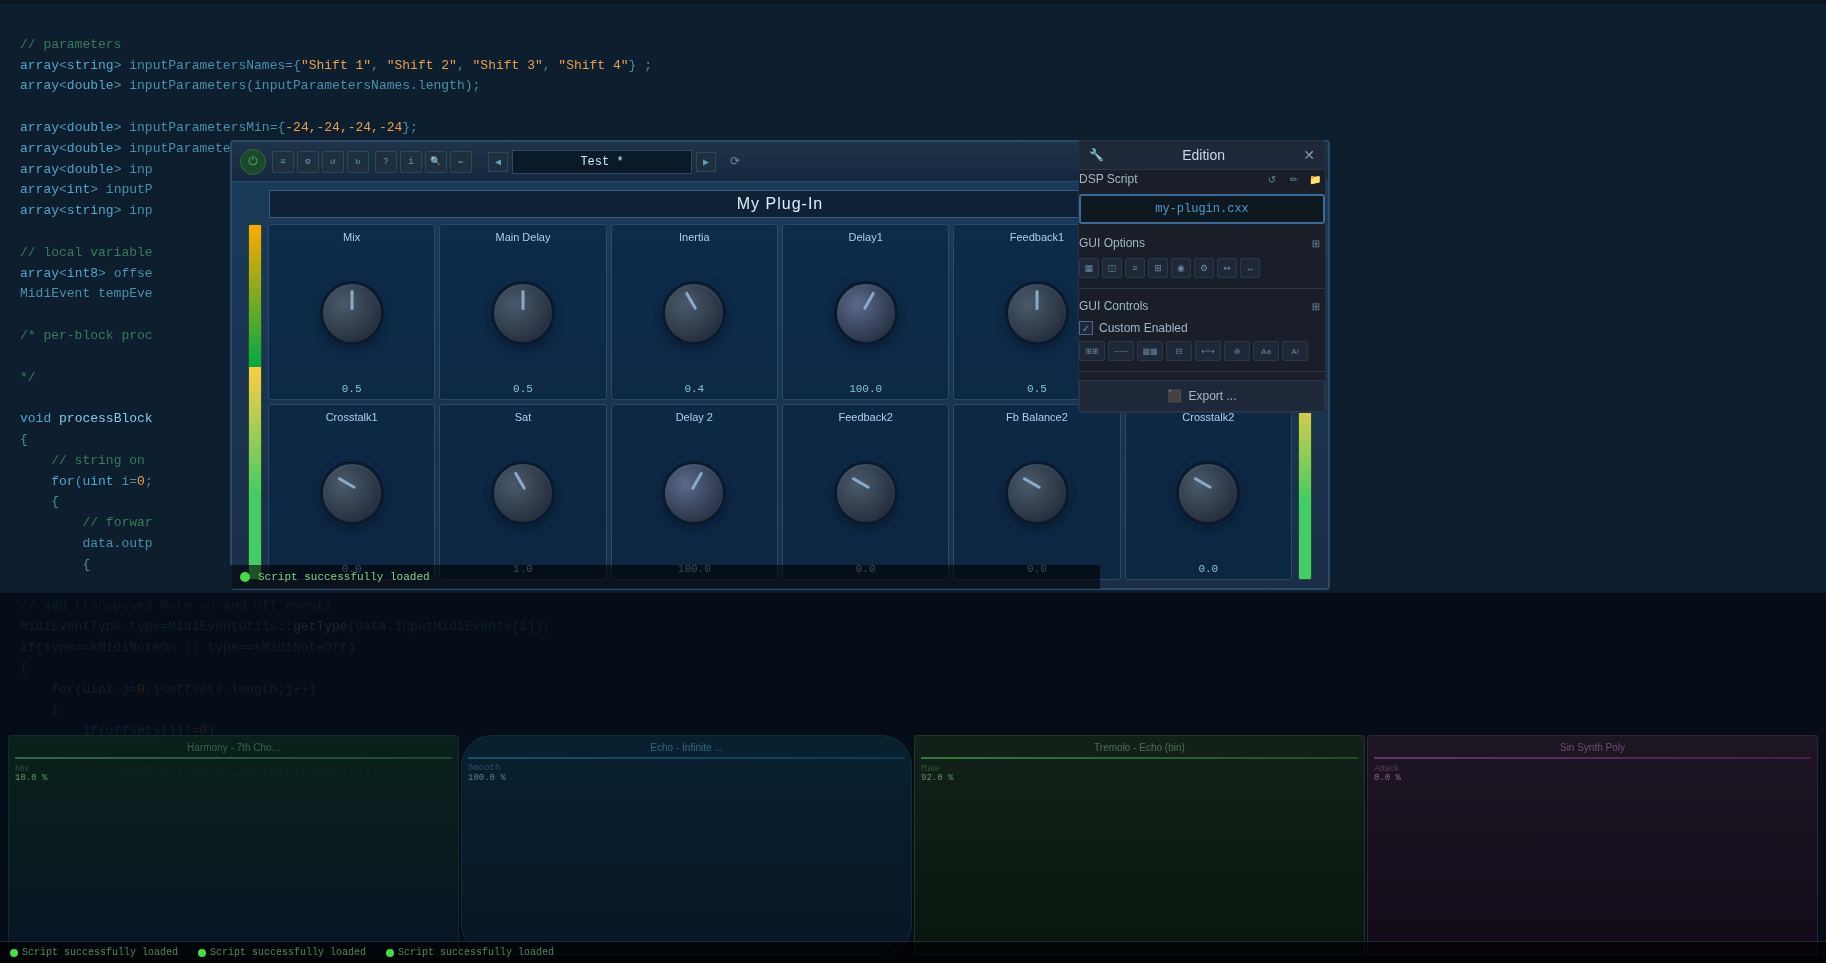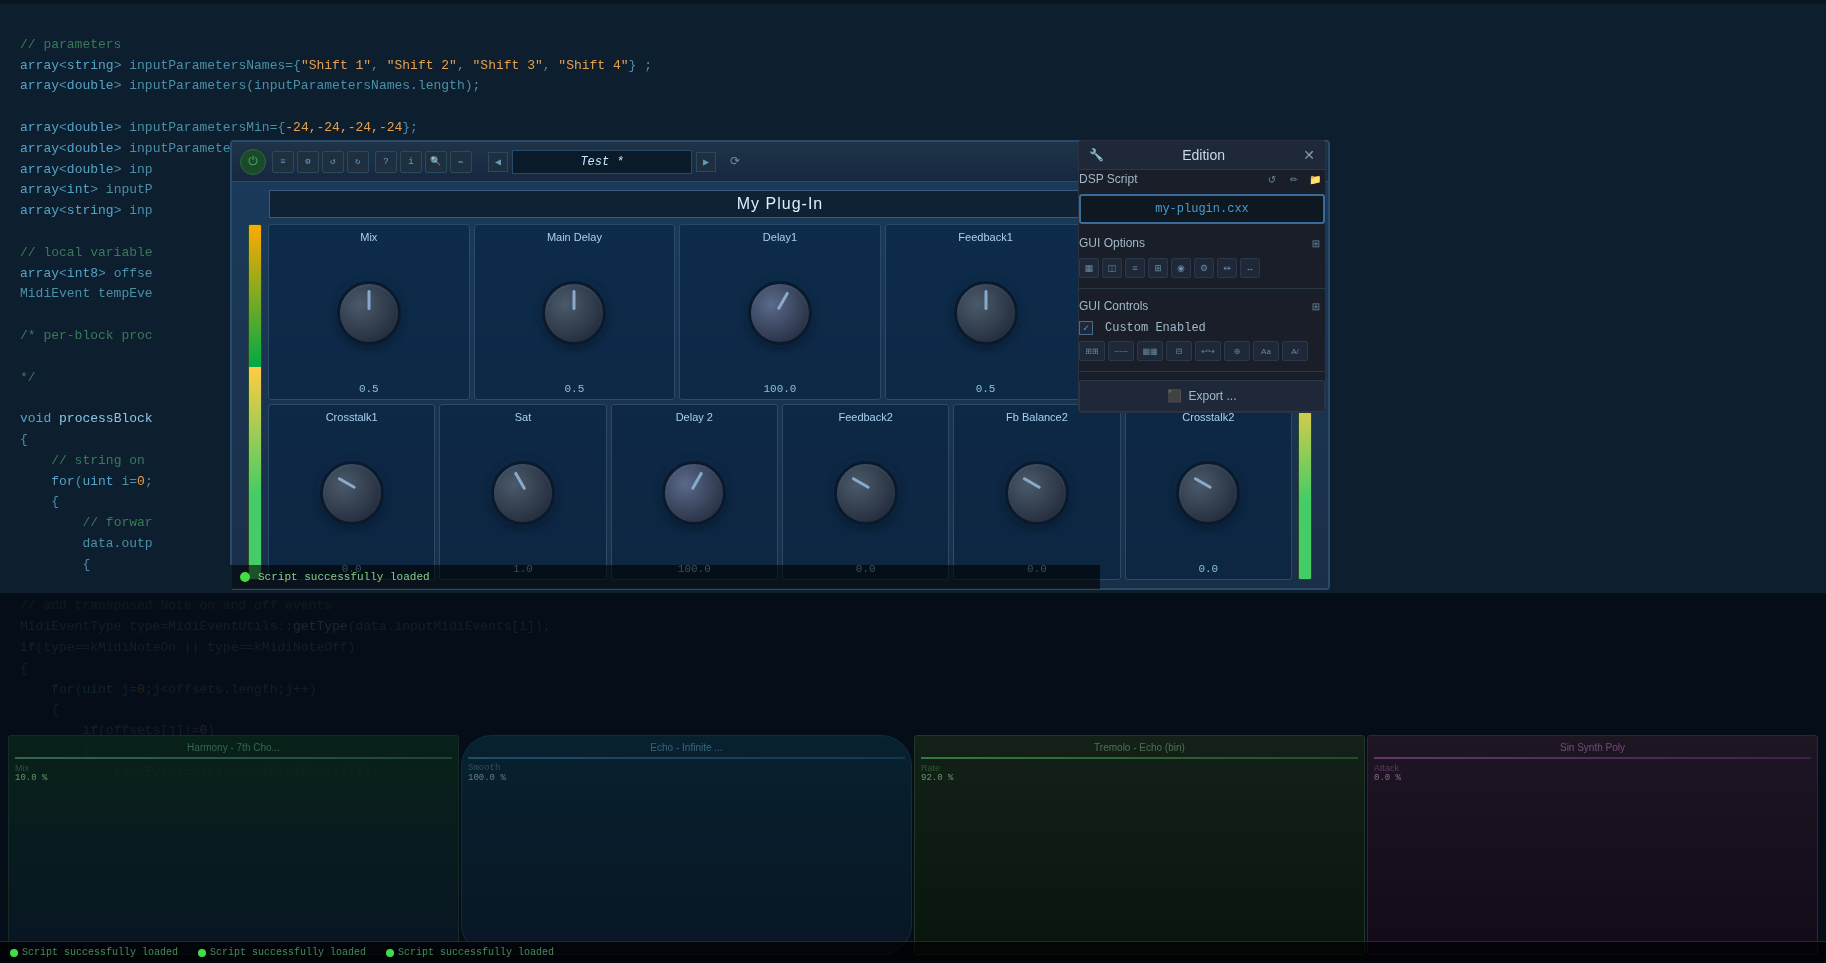--- a/index.html
+++ b/index.html
@@ -105,21 +105,20 @@
     }
 
     .preset-name-box {
       width: 180px; height: 24px;
       background: #0a1a28;
       border: 1px solid #2a4a6a;
       color: #c8e8ff;
       display: flex; align-items: center; justify-content: center;
       font-size: 12px;
       font-family: 'Courier New', monospace;
-      font-style: italic;
     }
 
     .brand-area {
       margin-left: auto;
       display: flex;
       align-items: center;
       gap: 10px;
     }
 
     .brand-text {
@@ -359,23 +358,22 @@
       border-radius: 2px;
       display: flex; align-items: center; justify-content: center;
       color: #6a8aa0;
       font-size: 9px;
       cursor: pointer;
     }
 
     .checkbox-row {
       display: flex;
       align-items: center;
-      gap: 12px;
+      gap: 6px;
       margin-bottom: 6px;
-      font-family: Liberation Mono, monospace;
     }
 
     .checkbox-custom {
       width: 14px; height: 14px;
       background: #1e2838;
       border: 1px solid #4a6a8a;
       display: flex; align-items: center; justify-content: center;
       cursor: pointer;
     }
 
@@ -587,20 +585,25 @@
             <div class="knob-widget knob-pos-center"></div>
             <div class="knob-value">0.5</div>
           </div>
 
           <div class="knob-group">
             <div class="knob-label">Main Delay</div>
             <div class="knob-widget knob-pos-center"></div>
             <div class="knob-value">0.5</div>
           </div>
 
+          <div class="knob-group">
+            <div class="knob-label">Inertia</div>
+            <div class="knob-widget knob-pos-left"></div>
+            <div class="knob-value">0.4</div>
+          </div>
 
           <div class="knob-group">
             <div class="knob-label">Delay1</div>
             <div class="knob-widget knob-pos-right" style="background: radial-gradient(circle at 35% 35%, #5a6a8a, #1a2030);"></div>
             <div class="knob-value">100.0</div>
           </div>
 
           <div class="knob-group">
             <div class="knob-label">Feedback1</div>
             <div class="knob-widget knob-pos-center"></div>

